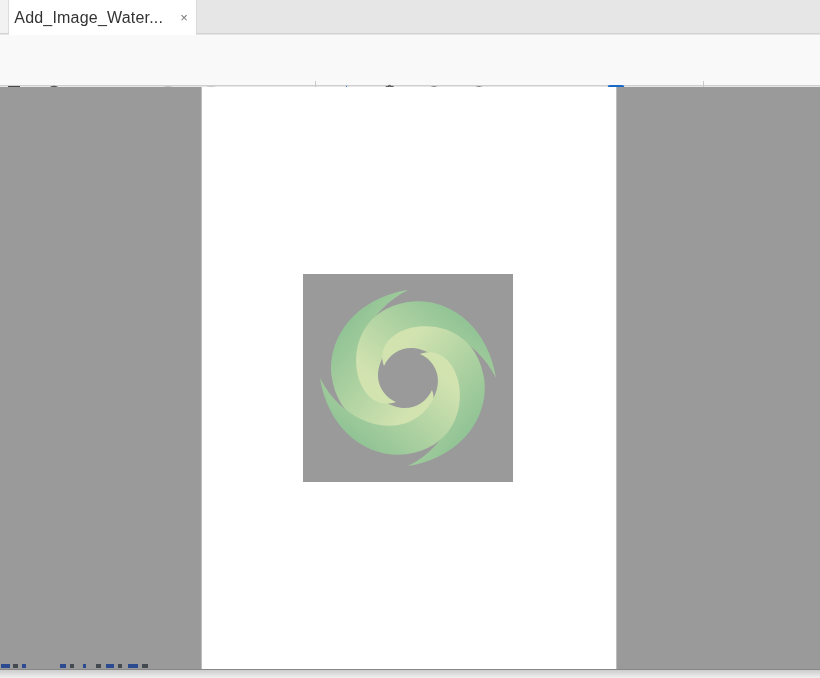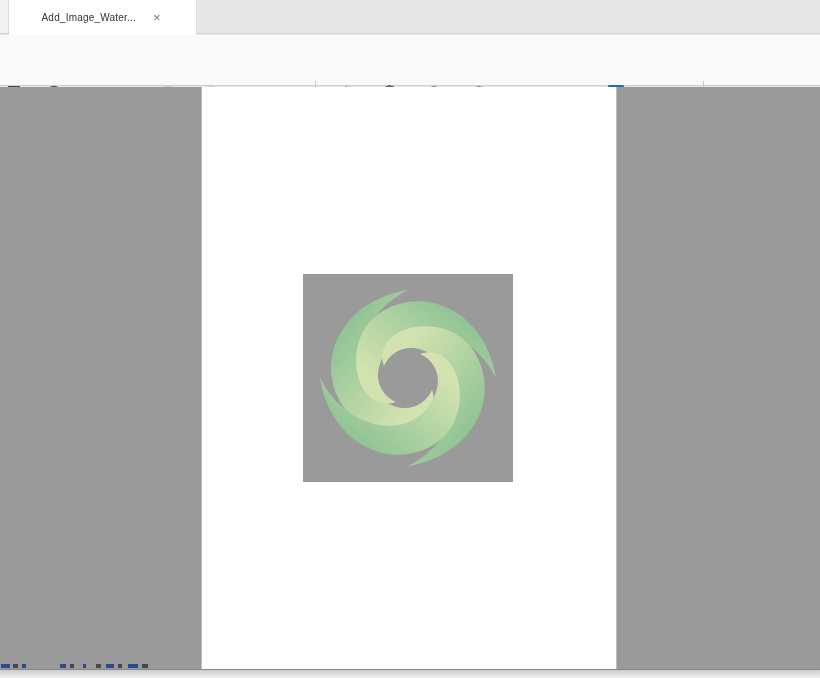--- a/index.html
+++ b/index.html
@@ -8,21 +8,21 @@
   .app { position:relative; width:820px; height:678px; background:#e6e6e6; }
 
   
   .tabbar { position:absolute; left:0; top:0; width:820px; height:34px;
     background:#e6e6e6; border-bottom:1px solid #d2d2d2; }
   .tabbar-left-strip { position:absolute; left:0; top:0; width:9px; height:33px;
     background:#f2f2f2; border-right:1px solid #dcdcdc; }
   .tab { position:absolute; left:9px; top:0; width:188px; height:35px; z-index:2;
     background:#ffffff; border-right:1px solid #dcdcdc;
     display:flex; align-items:center; justify-content:center; gap:14px; cursor:default; }
-  .tab-title { font-size:10px; color:#333; letter-spacing:.2px; }
+  .tab-title { font-size:16px; color:#333; letter-spacing:.2px; }
   .tab-close { font-size:13px; color:#757575; line-height:1; padding:2px 3px; cursor:pointer; }
 
   
   .toolbar { position:absolute; left:0; top:35px; width:820px; height:51px;
     background:#f9f9f9; border-bottom:1px solid #cfcfcf; }
   .tbtn { position:absolute; top:47px; width:28px; height:28px; border:none;
     background:transparent; padding:0; cursor:pointer; }
   .tbtn svg { display:block; }
   .tb-sep { position:absolute; top:46px; width:1px; height:31px; background:#c9c9c9; }
 

